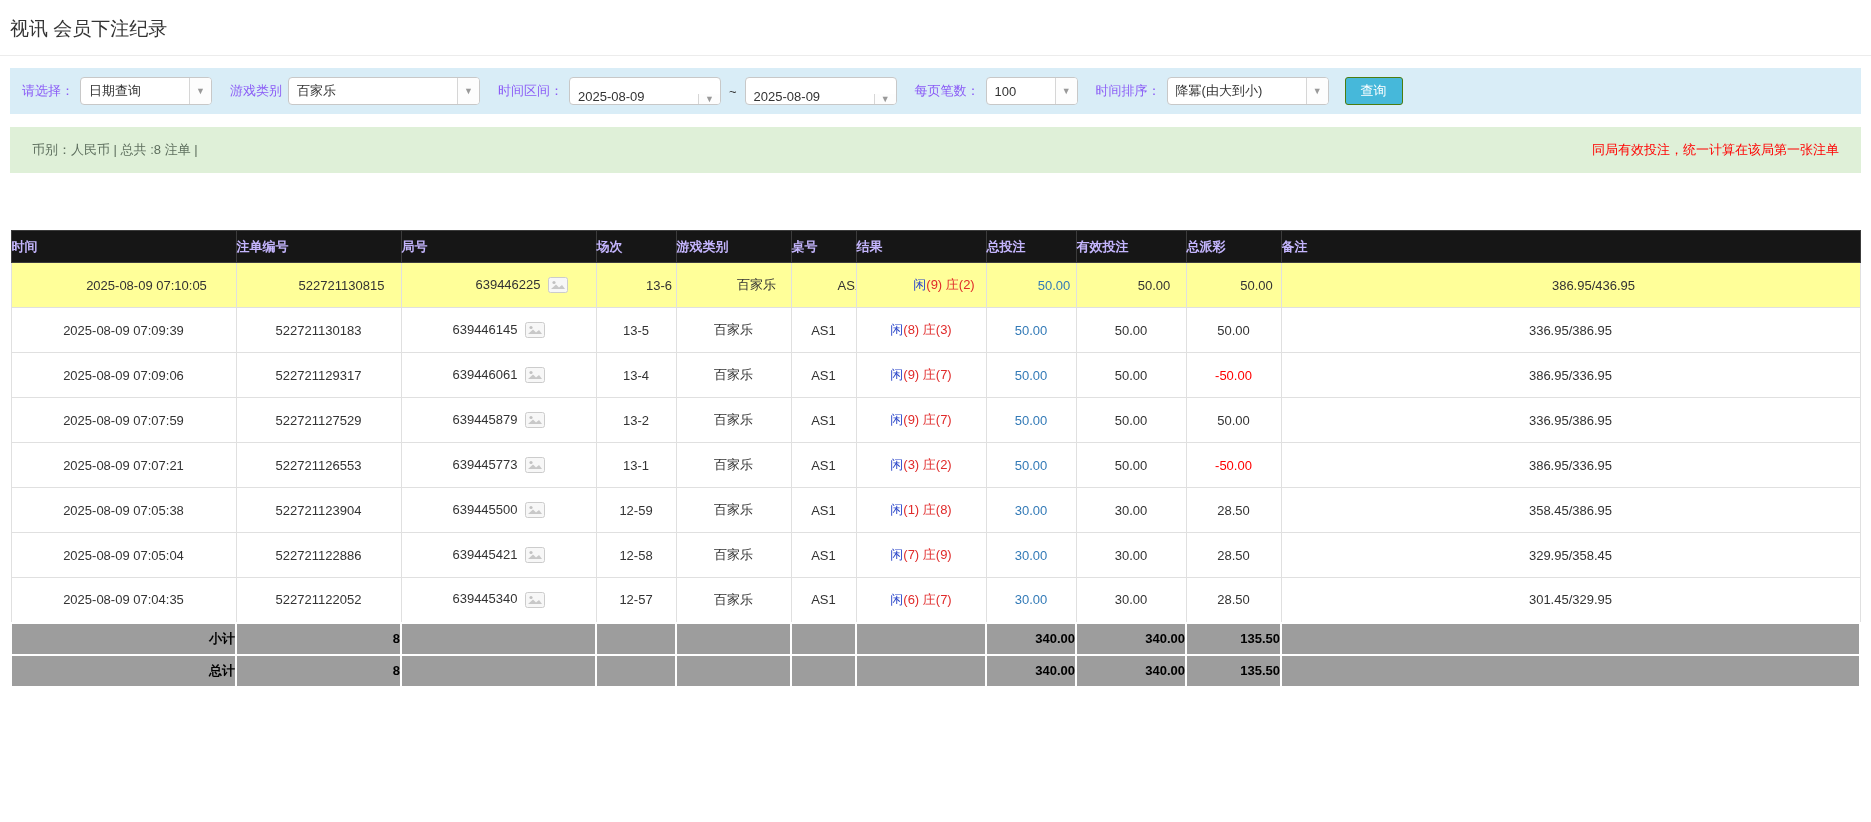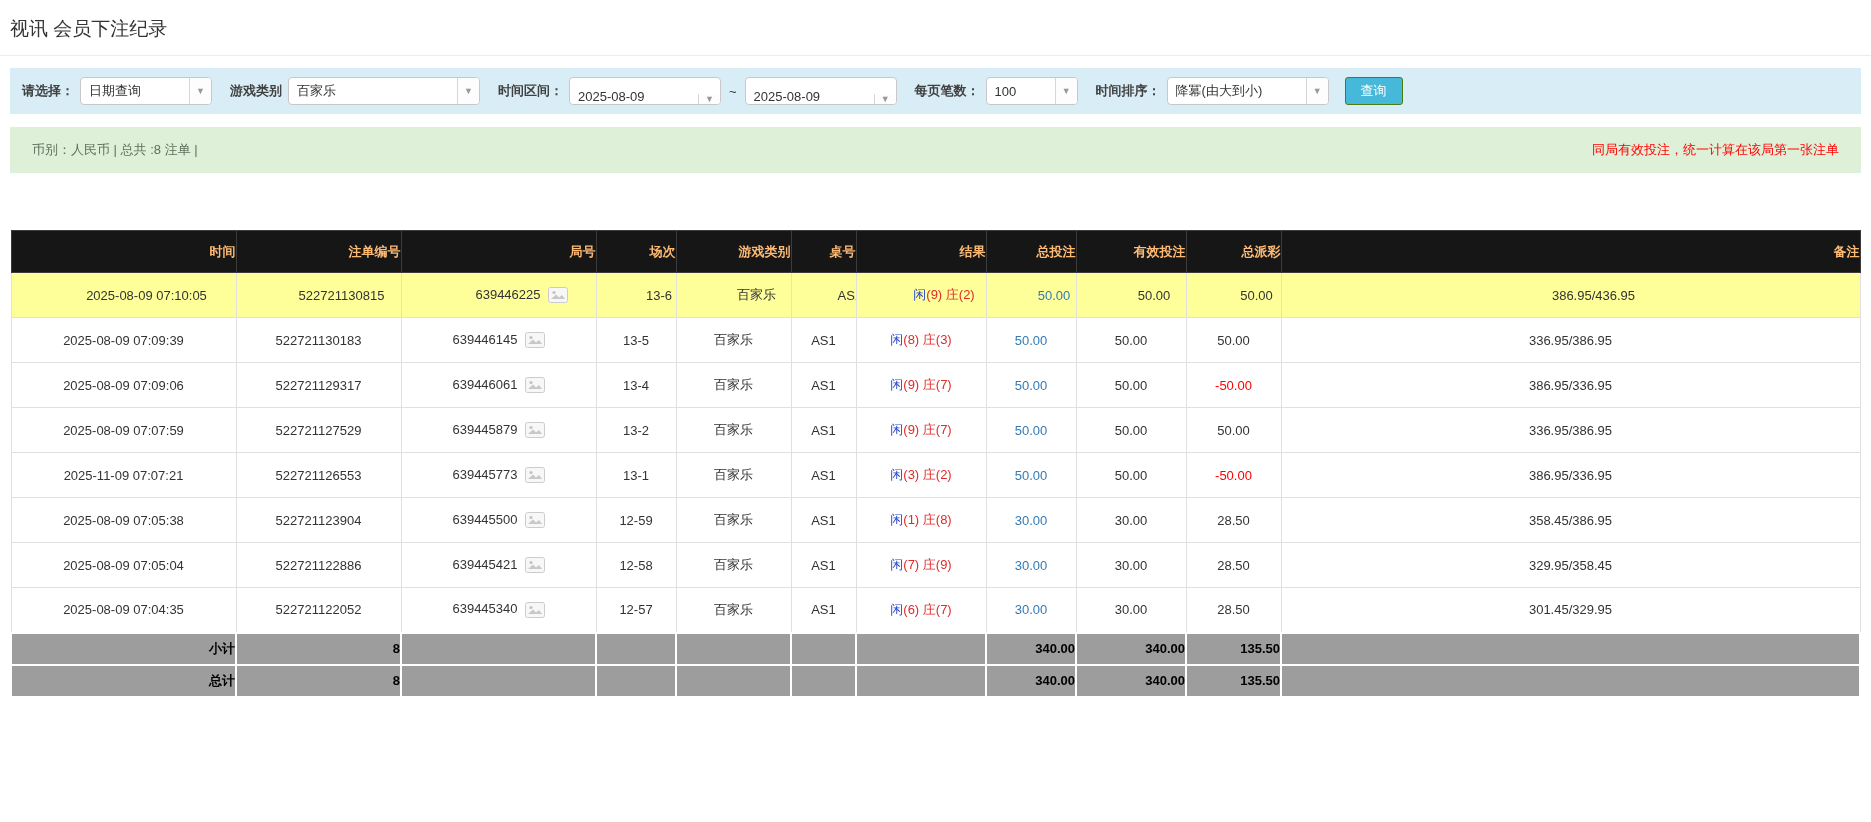--- a/index.html
+++ b/index.html
@@ -25,21 +25,21 @@
 
   
   .filter-bar {
     background: #d9edf7;
     padding: 9px 12px;
     display: flex;
     align-items: center;
     gap: 6px;
     white-space: nowrap;
   }
-  .flabel { font-weight: bold; color: #404040; margin-left: 12px; }
+  .flabel { font-weight: normal; color: #8b5cf6; margin-left: 12px; }
   .flabel.first { margin-left: 0; }
   .combo {
     display: inline-flex;
     align-items: stretch;
     background: #fff;
     border: 1px solid #c8c8c8;
     border-radius: 4px;
     height: 28px;
     overflow: hidden;
   }
@@ -94,26 +94,26 @@
 
   
   table {
     width: 100%;
     border-collapse: collapse;
     margin-top: 57px;
     table-layout: fixed;
   }
   thead th {
     background: #161616;
-    color: #fdba74;
+    color: #c4b5fd;
     font-weight: bold;
     font-size: 13px;
-    height: 42px;
+    height: 32px;
     border: 1px solid #3c3c3c;
-    text-align: right;
+    text-align: left;
   }
   tbody td {
     background: #fff;
     border: 1px solid #e0e0e0;
     height: 45px;
     text-align: center;
     vertical-align: middle;
     overflow: hidden;
   }
   tr.highlight td { background: #ffff99; padding-left: 46px; }
@@ -304,21 +304,21 @@
     <td>
       <span class="res-blue">闲</span><span class="res-red">(9)</span>
       <span class="res-red">庄</span><span class="res-red">(7)</span>
     </td>
     <td><a class="bet-link">50.00</a></td>
     <td>50.00</td>
     <td>50.00</td>
     <td>336.95/386.95</td>
   </tr>
         <tr class="data-row">
-    <td>2025-11-09 07:07:21</td>
+    <td>2025-08-09 07:07:21</td>
     <td>522721126553</td>
     <td>
       <span>639445773</span><span class="media-icon"><svg width="20" height="16" viewBox="0 0 20 16">
                 <rect x="0.5" y="0.5" width="19" height="15" rx="2" fill="#f7f7f7" stroke="#cccccc"></rect>
                 <circle cx="6" cy="5.5" r="1.6" fill="#c2c2c2"></circle>
                 <path d="M3 12 L8 7.5 L11 10.5 L14 8 L17 12 Z" fill="#c8c8c8"></path>
               </svg></span>
     </td>
     <td>13-1</td>
     <td>百家乐</td>

